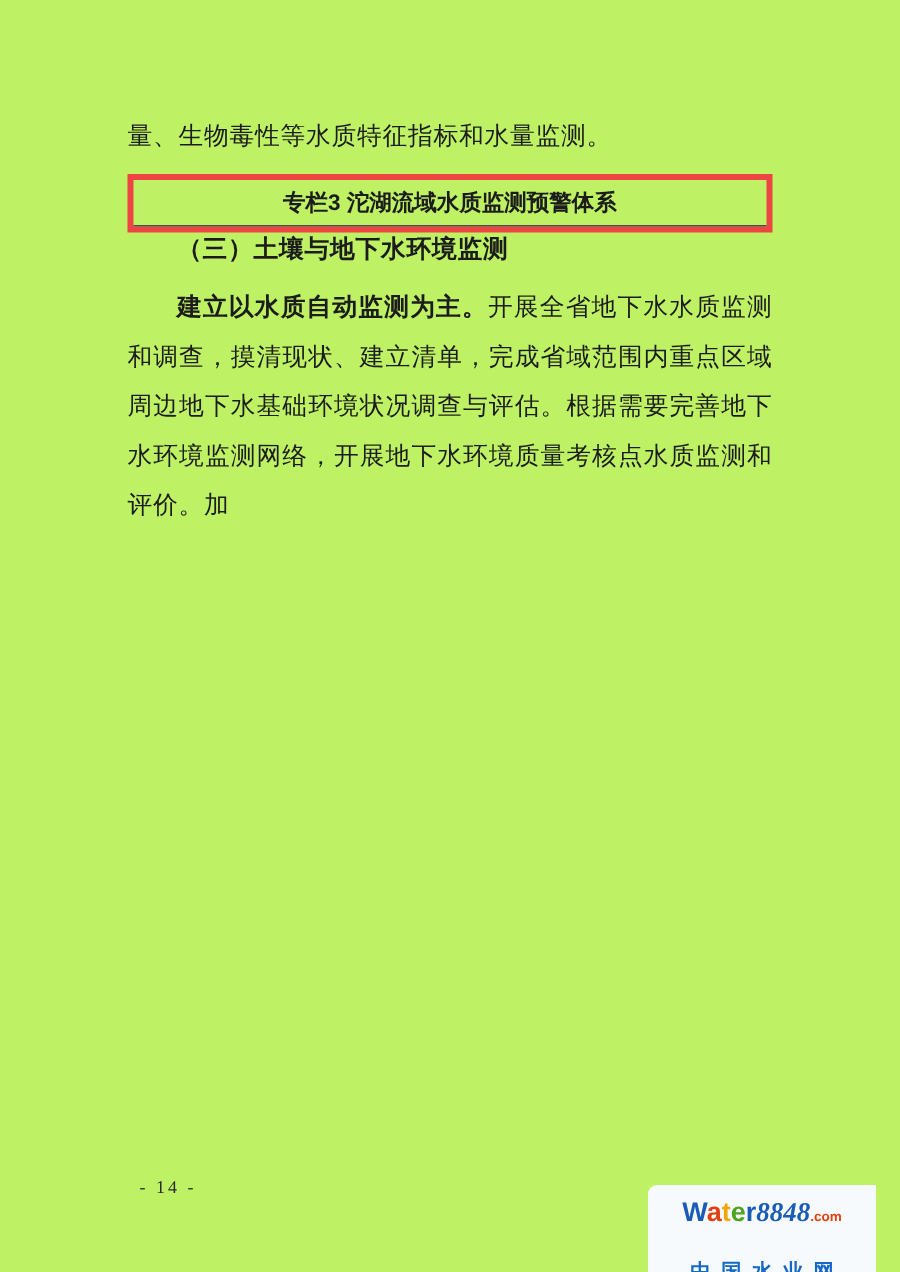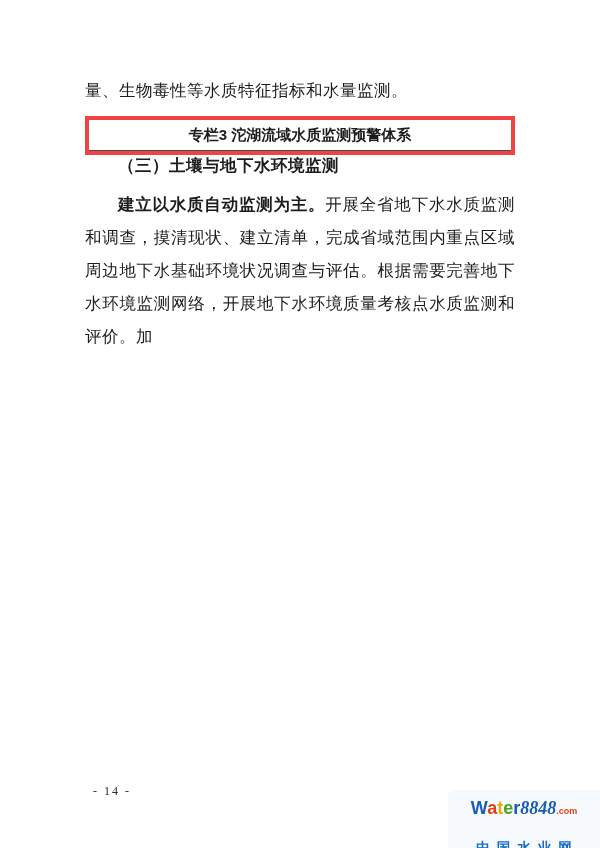--- a/index.html
+++ b/index.html
@@ -1,21 +1,21 @@
 <!DOCTYPE html>
 <html><head>
 <meta charset="utf-8">
 <style>
   * { margin:0; padding:0; box-sizing:border-box; }
   html,body { background:#e9e9e9; }
   .page {
     position:relative;
     width:600px; height:848px;
     margin:0 auto;
-    background:#ffffff;
+    background:#bef264;
     overflow:hidden;
     color:#1c1c1c;
     font-family:"Liberation Serif","DejaVu Serif",serif;
   }
   .content {
     position:absolute; left:85px; top:80px; width:430px;
   }
   .cont-line { font-size:16.5px; line-height:22px; letter-spacing:0.5px; }
 
   .callout-box {
@@ -52,21 +52,21 @@
     letter-spacing:0.5px;
   }
   .para .lead { font-weight:bold; }
 
   .page-number {
     position:absolute; left:93px; top:784px;
     font-size:12px; letter-spacing:2px; color:#2b2b2b;
   }
 
   .watermark {
-    position:absolute; right:0; bottom:0;
+    position:absolute; right:16px; bottom:0;
     width:152px; height:58px;
     padding-top:8px;
     background:#f7fafd;
     text-align:center;
     border-top-left-radius:6px;
   }
   .wm-line1 {
     font-family:"Liberation Sans","DejaVu Sans",sans-serif;
     font-weight:bold; font-size:18px; line-height:20px;
     white-space:nowrap;

